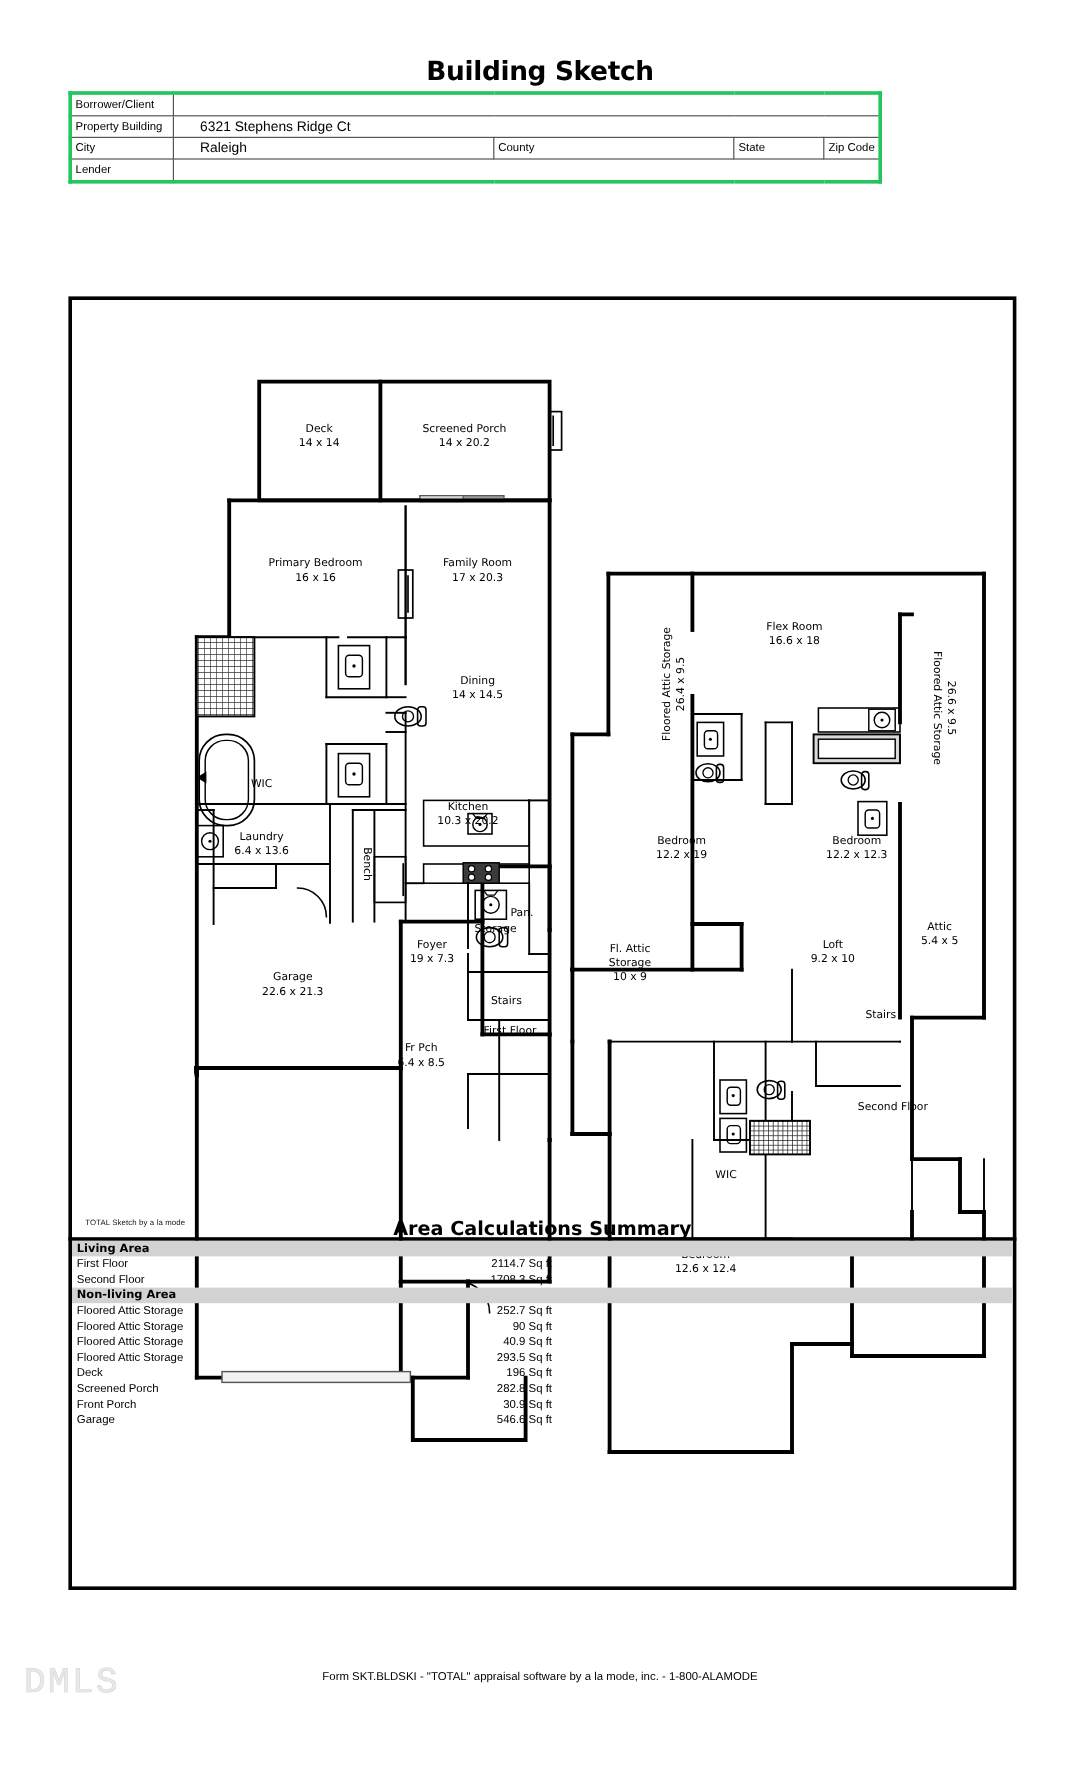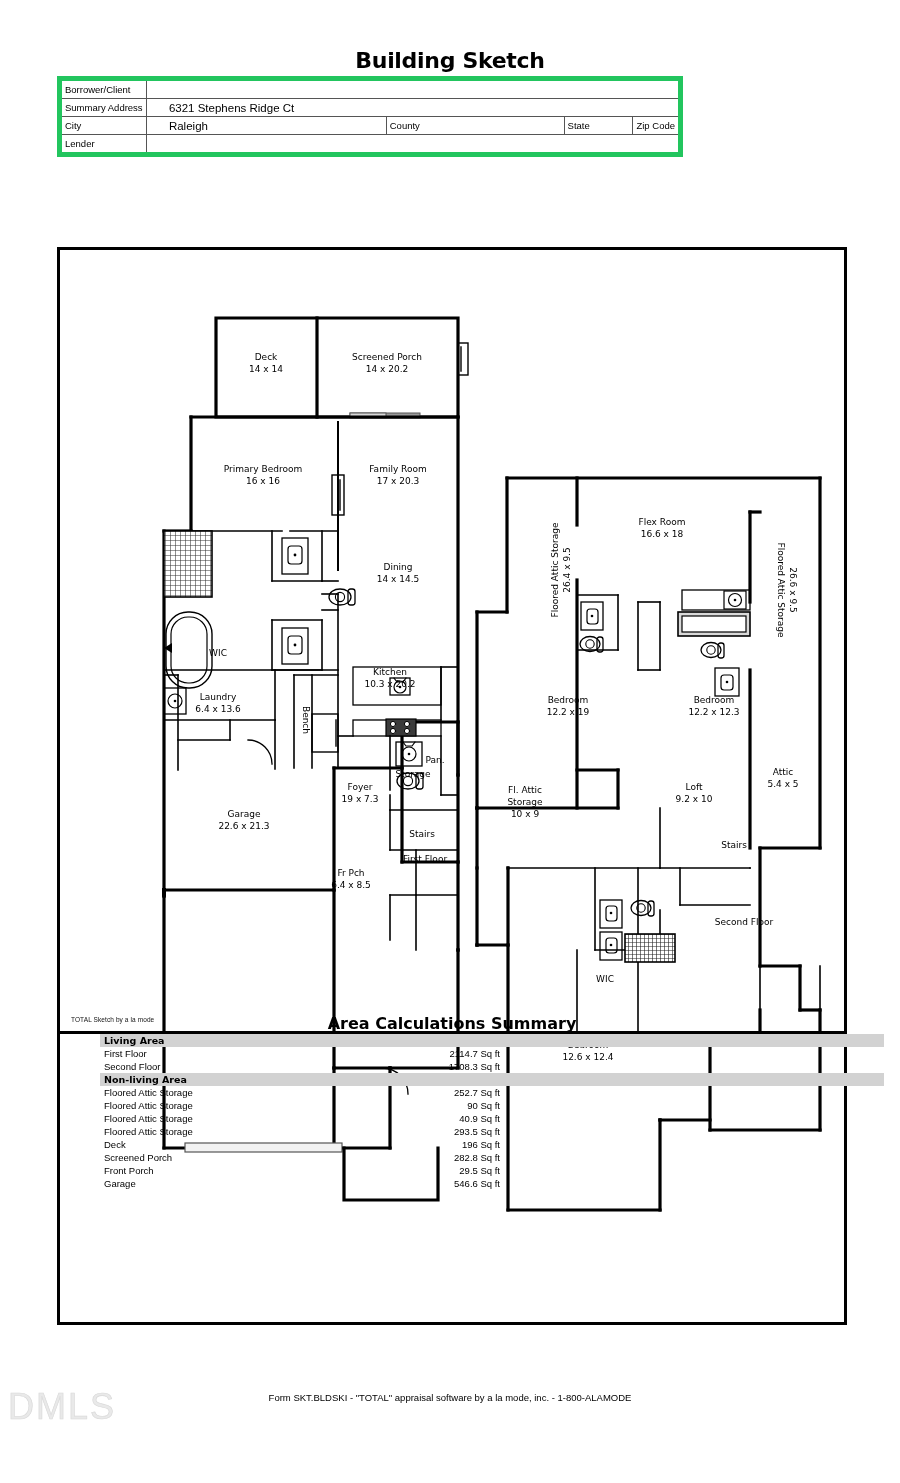--- a/index.html
+++ b/index.html
@@ -11,22 +11,22 @@
 
   
   .title{
     position:absolute;left:0;top:48px;width:900px;text-align:center;
     font-size:22px;font-weight:bold;letter-spacing:-0.3px;
     font-family:"DejaVu Sans", sans-serif;
   }
 
   
   .hdr{
-    position:absolute;left:57px;top:76px;width:626px;
-    border:5px solid #22c55e;border-collapse:collapse;
+    position:absolute;left:57px;top:76px;width:678px;
+    border:3px solid #22c55e;border-collapse:collapse;
     font-size:9.5px;
   }
   .hdr td{border:1px solid #555;padding:0 3px;height:17px;vertical-align:middle;
           font-family:"Liberation Sans", sans-serif;white-space:nowrap;}
   .hdr .lbl{font-size:9.5px;}
   .hdr .val{font-size:11.5px;padding-left:22px;}
   .w-lbl{width:78px;}
 
   
   .frame{
@@ -42,35 +42,35 @@
   .alamode{
     position:absolute;left:14px;top:4px;font-size:6.5px;
     font-family:"Liberation Sans", sans-serif;color:#111;letter-spacing:0.1px;
   }
   .sumtitle{
     position:absolute;left:0;top:2px;width:790px;text-align:center;
     font-size:16px;font-weight:bold;font-family:"DejaVu Sans", sans-serif;
   }
   .sumrule{position:absolute;left:57px;top:1031px;width:790px;height:3px;background:#000;}
 
-  .calc{position:absolute;left:60px;top:1034px;width:784px;padding-left:40px;}
+  .calc{position:absolute;left:60px;top:1034px;width:784px;}
   .grp{
     height:13px;background:#d2d2d2;font-size:9.5px;font-weight:bold;
     font-family:"DejaVu Sans", sans-serif;padding-left:4px;line-height:13px;
     box-sizing:border-box;
   }
   .row{height:13px;line-height:13px;font-size:9.5px;position:relative;}
   .row .nm{position:absolute;left:4px;top:0;}
   .row .vl{position:absolute;left:260px;width:140px;text-align:right;}
   .row.bold .nm,.row.bold .vl{font-weight:bold;font-family:"DejaVu Sans", sans-serif;}
 
   
   .dmls{
-    position:absolute;left:8px;top:1386px;font-size:36px;color:#e9e9e9;
-    font-family:Liberation Sans, sans-serif;letter-spacing:2px;
+    position:absolute;left:20px;top:1386px;font-size:30px;color:#e9e9e9;
+    font-family:Liberation Mono, monospace;letter-spacing:2px;
     -webkit-text-stroke:0.6px #d8d8d8;
   }
   .formline{
     position:absolute;left:0;top:1392px;width:900px;text-align:center;
     font-size:9.5px;font-family:"Liberation Sans", sans-serif;color:#000;
   }
 
   
   .sk-t{font-family:"DejaVu Sans", sans-serif;font-size:9px;fill:#000;}
 </style>
@@ -81,21 +81,21 @@
 
   <div class="title">Building Sketch</div>
 
   <table class="hdr">
     <tbody>
         <tr>
       <td class="w-lbl lbl">Borrower/Client</td>
       <td class="val" colspan="4"></td>
     </tr>
     <tr>
-      <td class="w-lbl lbl">Summary Address</td>
+      <td class="w-lbl lbl">Property Building</td>
       <td class="val" colspan="4">6321 Stephens Ridge Ct</td>
     </tr>
     <tr>
       <td class="w-lbl lbl">City</td>
       <td class="val" style="width:250px">Raleigh</td>
       <td class="lbl" style="width:200px">County</td>
       <td class="lbl" style="width:70px">State</td>
       <td class="lbl">Zip Code</td>
     </tr>
     <tr>
@@ -568,21 +568,21 @@
     <div class="row">
       <span class="nm">Deck</span>
       <span class="vl">196 Sq ft</span>
     </div>
     <div class="row">
       <span class="nm">Screened Porch</span>
       <span class="vl">282.8 Sq ft</span>
     </div>
     <div class="row">
       <span class="nm">Front Porch</span>
-      <span class="vl">29.5 Sq ft</span>
+      <span class="vl">30.9 Sq ft</span>
     </div>
     <div class="row">
       <span class="nm">Garage</span>
       <span class="vl">546.6 Sq ft</span>
     </div>
   </div>
 
   <div class="dmls">DMLS</div>
   <div class="formline">Form SKT.BLDSKI - "TOTAL" appraisal software by a la mode, inc. - 1-800-ALAMODE</div>
 

